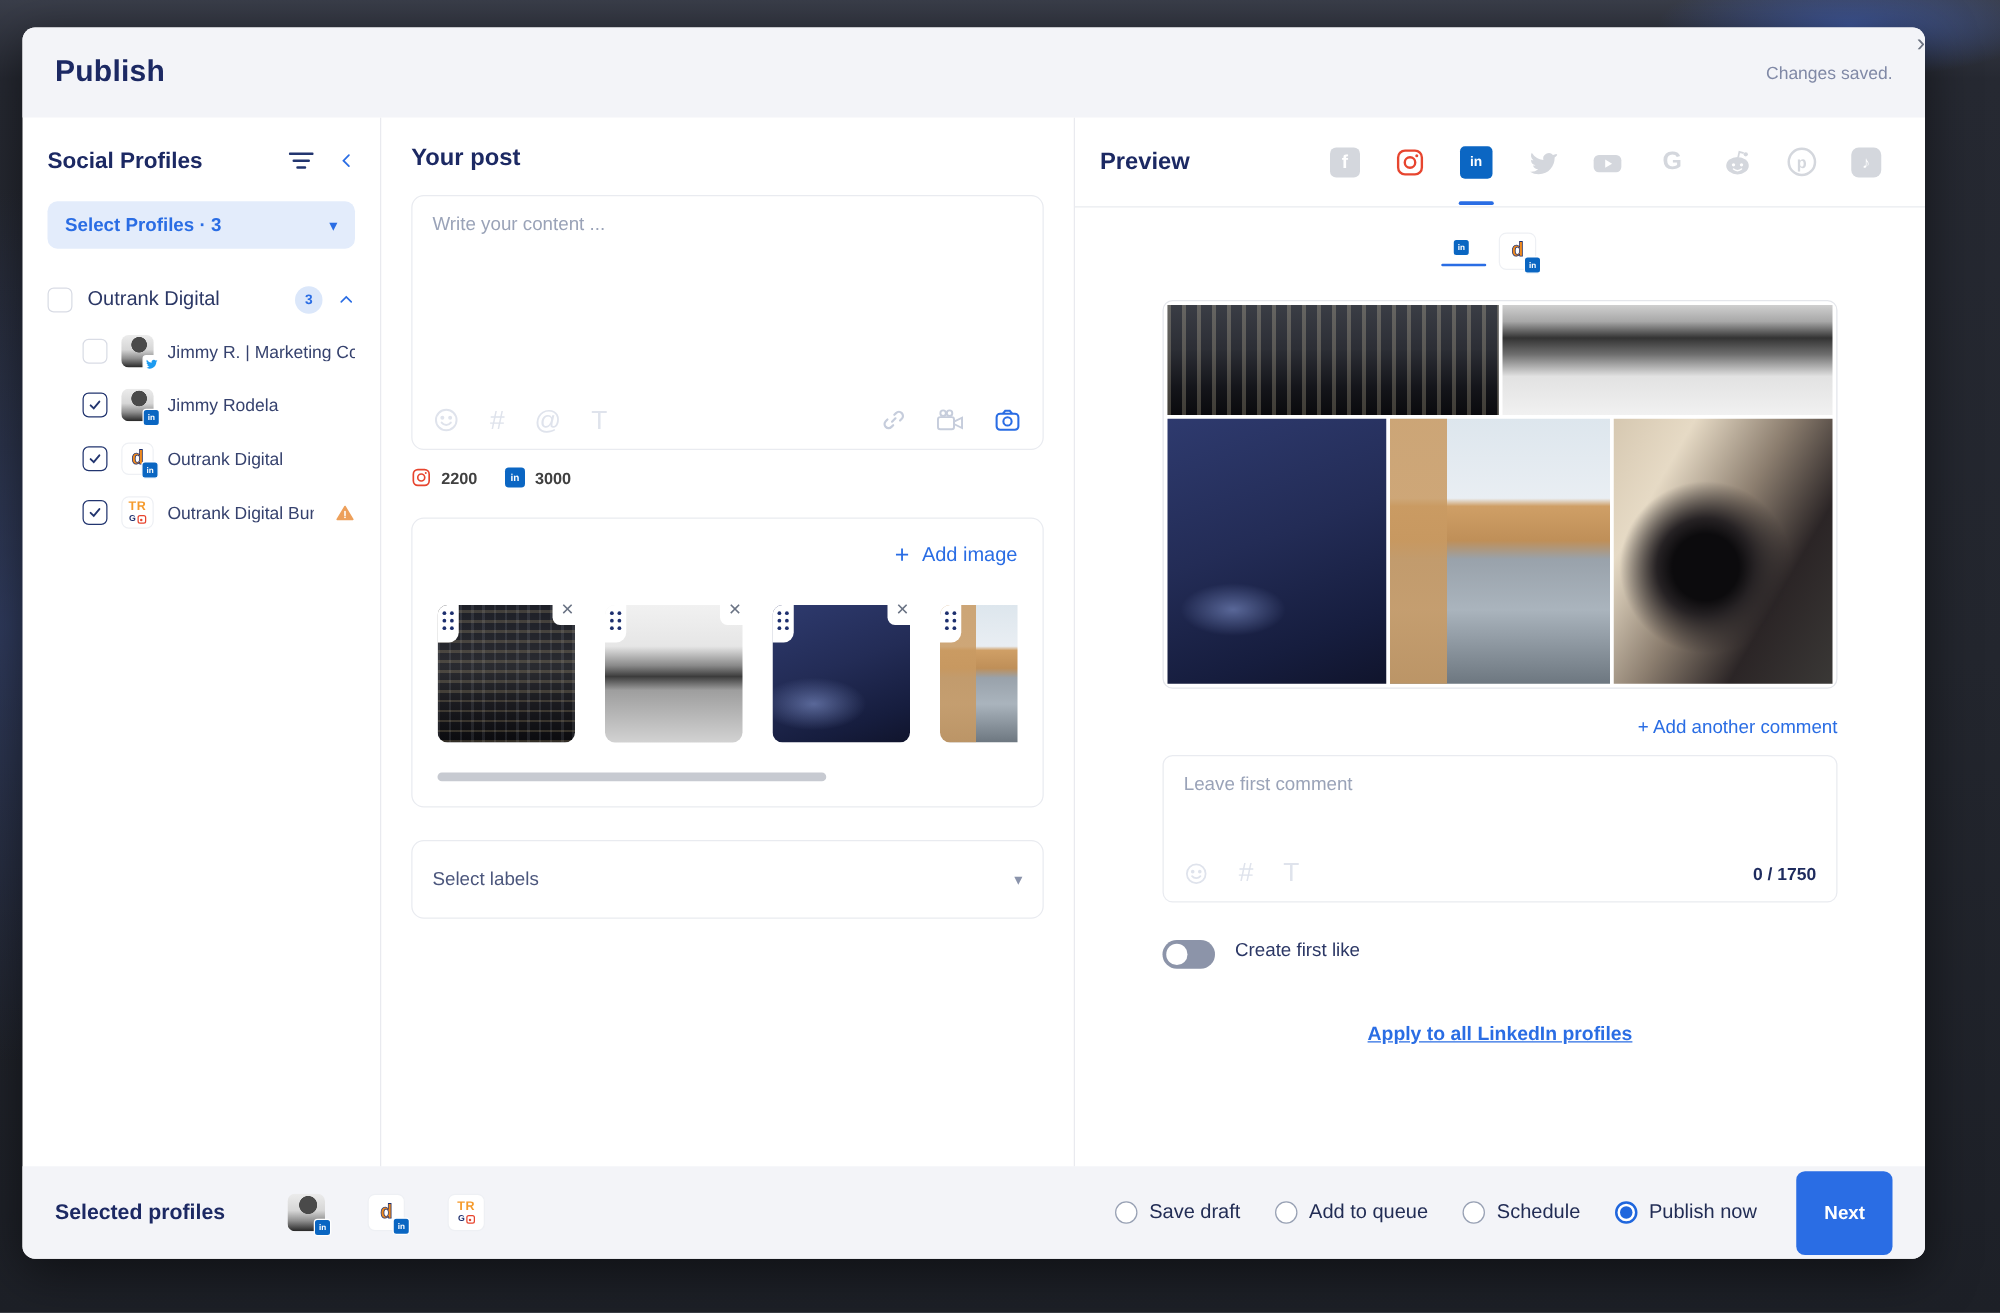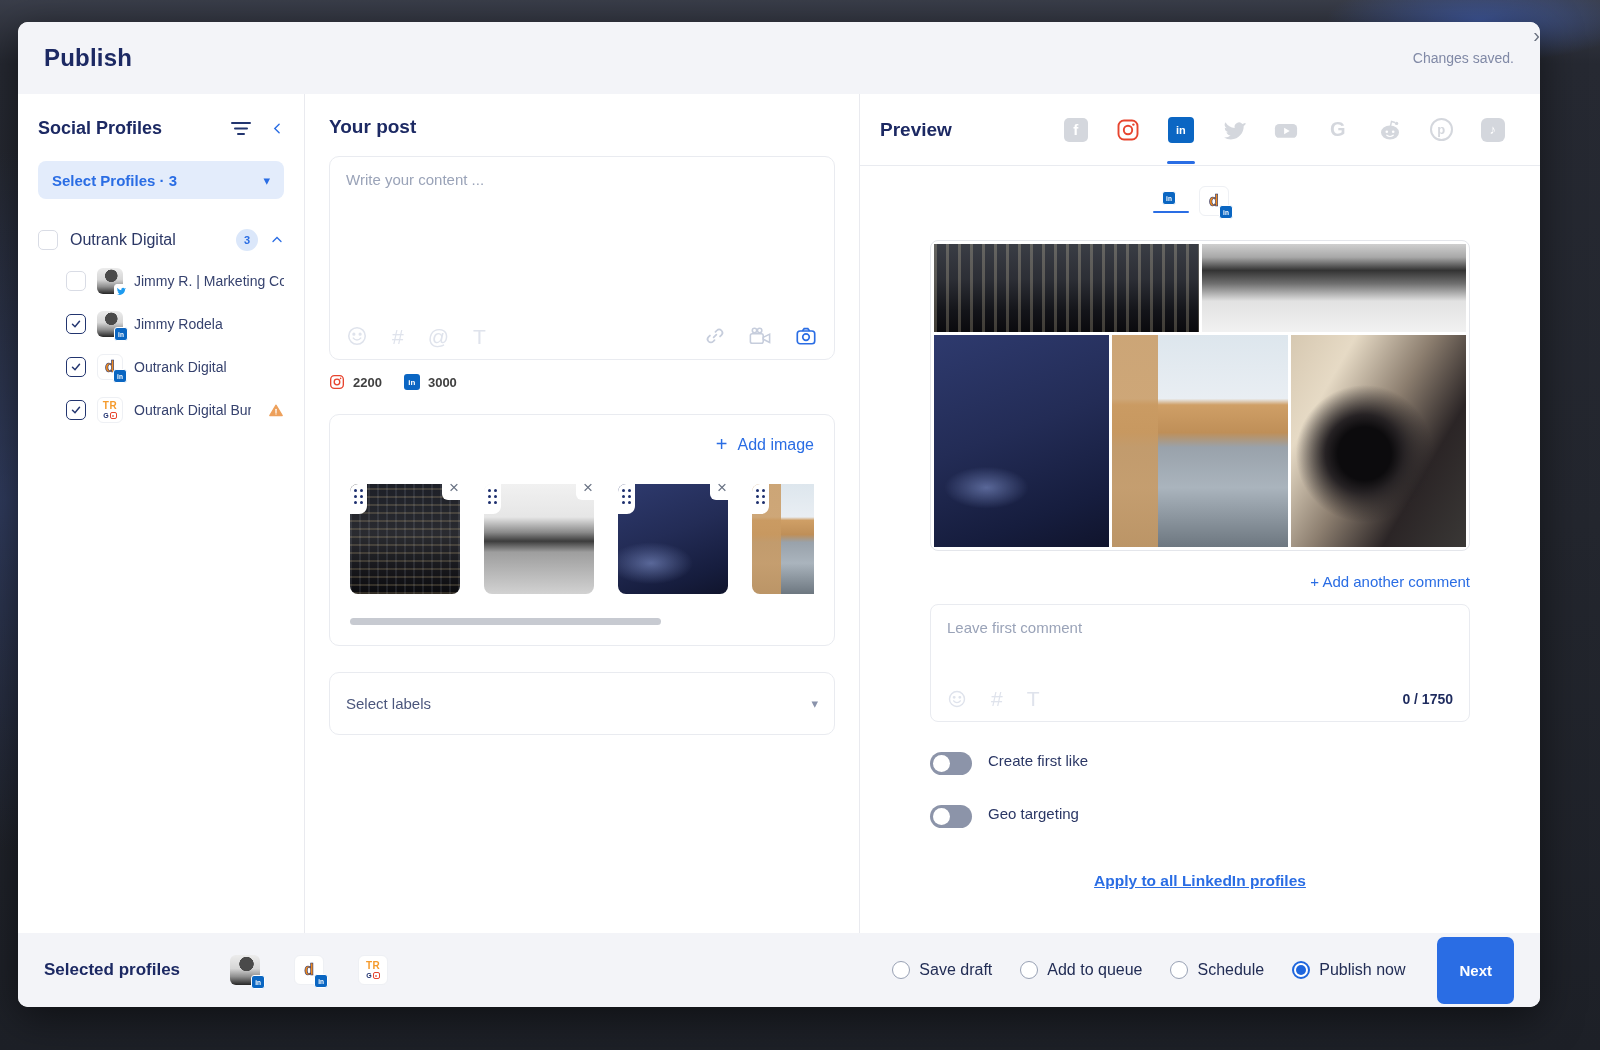--- a/index.html
+++ b/index.html
@@ -493,24 +493,20 @@
               <span class="glyph">T</span>
             </div>
             <span class="counter">0 / 1750</span>
           </div>
         </div>
 
         <div class="toggle-row">
           <span class="toggle"></span>
           <span class="toggle-label">Create first like</span>
         </div>
-        <div class="toggle-row">
-          <span class="toggle"></span>
-          <span class="toggle-label">Geo targeting</span>
-        </div>
 
         <a class="apply-link">Apply to all LinkedIn profiles</a>
       </div>
     </section>
   </div>
 
   <div class="m-foot">
     <div class="foot-left">
       <span class="foot-label">Selected profiles</span>
       <span class="avatar avatar-person">

